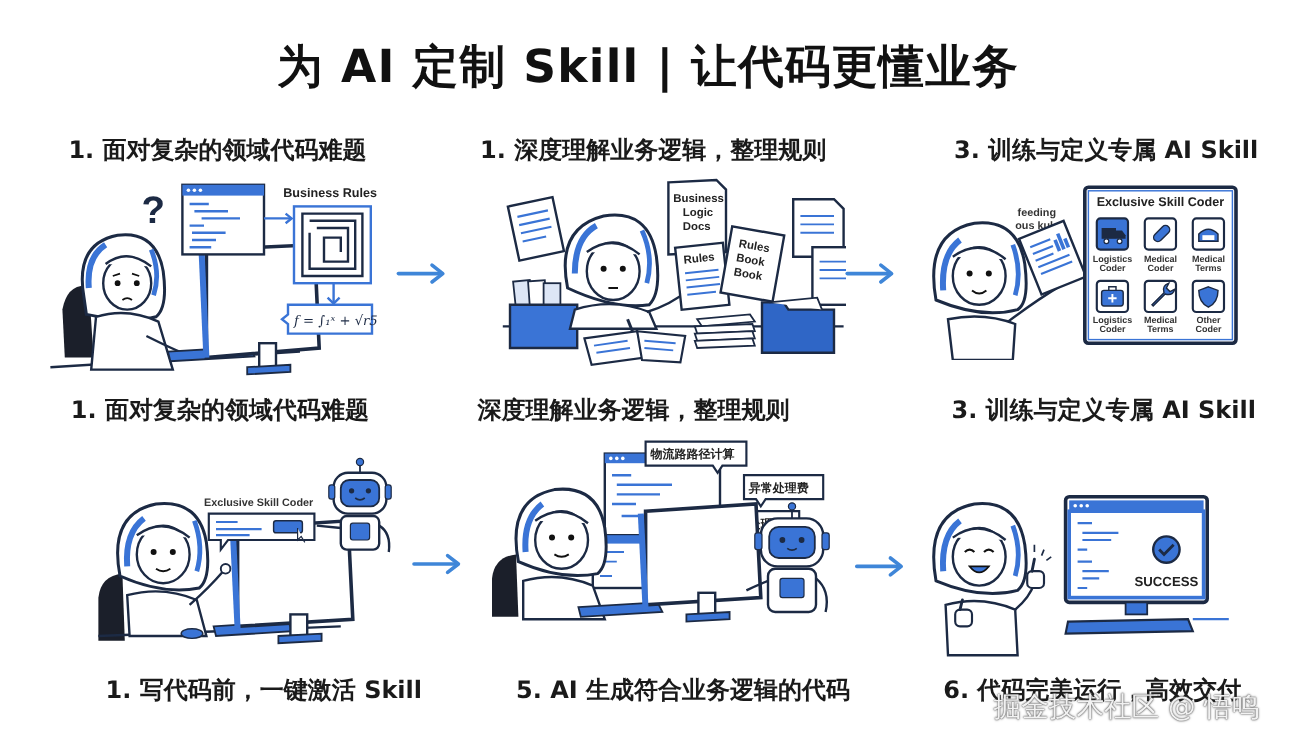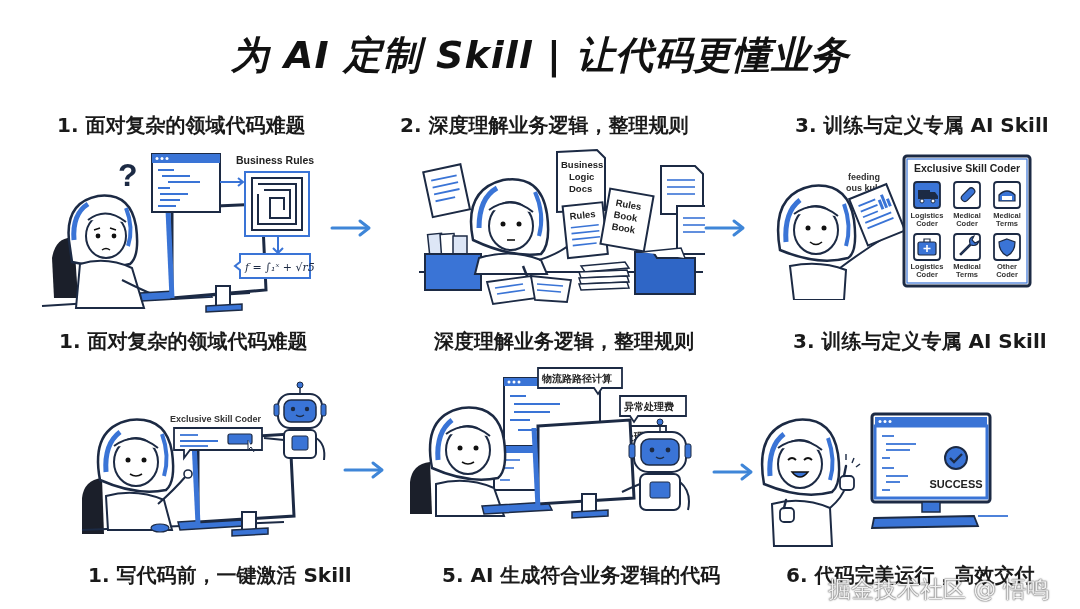--- a/index.html
+++ b/index.html
@@ -1,41 +1,41 @@
 <!DOCTYPE html>
 <html><head>
 <meta charset="utf-8">
 <style>
   * { box-sizing: border-box; margin: 0; padding: 0; }
   html, body { width: 1080px; height: 609px; background: #ffffff; overflow: hidden; }
   body { font-family: "DejaVu Sans", "Liberation Sans", sans-serif; color: #111; position: relative; }
   .title {
     position: absolute; top: 30px; left: 0; width: 1080px; text-align: center;
-    font-size: 38px; font-weight: bold; letter-spacing: 1px; color: #111; font-style: italic;
+    font-size: 38px; font-weight: bold; letter-spacing: 1px; color: #111;
   }
   .step-heading {
     position: absolute; font-size: 20px; font-weight: bold; color: #1a1a1a; white-space: nowrap; margin-left: 10px;
   }
   .scene { position: absolute; }
   .scene svg { display: block; }
   .arrow { position: absolute; }
   .lbl { font-family: "Liberation Sans", sans-serif; font-weight: bold; fill: #222; }
   .lbl-s { font-family: "Liberation Sans", sans-serif; font-weight: bold; fill: #333; }
   .watermark {
     position: absolute; left: 828px; top: 574px; font-size: 23px; color: rgba(255,255,255,0.92);
     text-shadow: 0 0 2px #555, 0 0 1px #333; font-weight: normal; white-space: nowrap;
   }
 </style>
 </head>
 <body>
 
 <div class="title">为 AI 定制 Skill | 让代码更懂业务</div>
 
 <div class="step-heading" style="left:47px; top:112px;">1. 面对复杂的领域代码难题</div>
-<div class="step-heading" style="left:390px; top:112px;">2. 深度理解业务逻辑，整理规则</div>
+<div class="step-heading" style="left:390px; top:112px;">1. 深度理解业务逻辑，整理规则</div>
 <div class="step-heading" style="left:785px; top:112px;">3. 训练与定义专属 AI Skill</div>
 
 <div class="scene" style="left:40px; top:148px;">
   <svg width="290" height="170" viewBox="0 0 290 170">
 
     <path d="M12 110 q4 -22 22 -20 l4 60 l-24 0 z" fill="#1b1f2a"></path>
 
     <line x1="2" y1="158" x2="210" y2="145" stroke="#1c2a44" stroke-width="2"></line>
 
     <path d="M30 100 q-8 -45 28 -52 q32 -4 38 30 q4 30 -6 38 q-20 6 -58 -2 z" fill="#ffffff" stroke="#1c2a44" stroke-width="2.5"></path>
@@ -301,21 +301,21 @@
       <g>
           <path d="M105 85 l8 3 q0 10 -8 14 q-8 -4 -8 -14 z" fill="#3a74d6" stroke="#1c2a44" stroke-width="1.2"></path>
         </g>
       <text x="105" y="115" font-size="7.5" text-anchor="middle" class="lbl-s">Other</text>
       <text x="105" y="123" font-size="7.5" text-anchor="middle" class="lbl-s">Coder</text>
     </g>
   </svg>
 </div>
 
 <div class="step-heading" style="left:49px; top:328px;">1. 面对复杂的领域代码难题</div>
-<div class="step-heading" style="left:424px; top:328px;">深度理解业务逻辑，整理规则</div>
+<div class="step-heading" style="left:388px; top:328px;">深度理解业务逻辑，整理规则</div>
 <div class="step-heading" style="left:783px; top:328px;">3. 训练与定义专属 AI Skill</div>
 
 <div class="scene" style="left:78px; top:380px;">
   <svg width="260" height="170" viewBox="0 0 260 170">
 
     <path d="M4 118 q2 -18 20 -20 l2 56 l-22 0 z" fill="#1b1f2a"></path>
     <line x1="4" y1="150" x2="206" y2="142" stroke="#1c2a44" stroke-width="2"></line>
 
     <path d="M22 100 q-10 -52 30 -60 q36 -4 42 32 q4 30 -6 38 q-30 6 -66 -10 z" fill="#fff" stroke="#1c2a44" stroke-width="2.5"></path>
     <path d="M28 92 q-2 -28 14 -40" fill="none" stroke="#3a74d6" stroke-width="5"></path>
@@ -432,30 +432,30 @@
       <path d="M246 93 q4 3 8 0" fill="none" stroke="#1c2a44" stroke-width="1.4"></path>
       <rect x="219" y="80" width="6" height="14" rx="2" fill="#3a74d6" stroke="#1c2a44"></rect>
       <rect x="275" y="80" width="6" height="14" rx="2" fill="#3a74d6" stroke="#1c2a44"></rect>
       <rect x="230" y="110" width="40" height="36" rx="6" fill="#fff" stroke="#1c2a44" stroke-width="2"></rect>
       <rect x="240" y="118" width="20" height="16" rx="2" fill="#3a74d6" stroke="#1c2a44"></rect>
       <path d="M230 120 q-10 4 -18 8" fill="none" stroke="#1c2a44" stroke-width="2"></path>
       <path d="M270 118 q12 10 8 28" fill="none" stroke="#1c2a44" stroke-width="2"></path>
     </g>
   </svg>
 </div>
-<div class="step-heading" style="left:432px; top:562px;">5. AI 生成符合业务逻辑的代码</div>
+<div class="step-heading" style="left:420px; top:562px;">5. AI 生成符合业务逻辑的代码</div>
 
 <div class="arrow" style="left:712px; top:462px;">
   <svg width="44" height="20">
       <path d="M2 10 l36 0" stroke="#3f86d8" stroke-width="3" stroke-linecap="round"></path>
       <path d="M30 3 l9 7 l-9 7" fill="none" stroke="#3f86d8" stroke-width="3" stroke-linecap="round" stroke-linejoin="round"></path>
     </svg>
 </div>
 
-<div class="scene" style="left:760px; top:400px;">
+<div class="scene" style="left:776px; top:400px;">
   <svg width="270" height="150" viewBox="0 0 270 150">
 
     <path d="M4 84 q-10 -56 32 -64 q36 -4 42 34 q4 30 -6 38 q-30 8 -68 -8 z" fill="#fff" stroke="#1c2a44" stroke-width="2.5"></path>
     <path d="M10 76 q-2 -30 14 -42" fill="none" stroke="#3a74d6" stroke-width="5"></path>
     <path d="M70 80 q6 -20 -2 -42" fill="none" stroke="#3a74d6" stroke-width="4"></path>
     <ellipse cx="40" cy="64" rx="22" ry="24" fill="#fff" stroke="#1c2a44" stroke-width="2"></ellipse>
     <path d="M18 48 q22 -16 44 2" fill="#fff" stroke="#1c2a44" stroke-width="2"></path>
     <path d="M28 60 q4 -4 8 0 M44 60 q4 -4 8 0" fill="none" stroke="#111" stroke-width="1.8"></path>
     <path d="M32 72 q8 10 16 0 z" fill="#3a74d6" stroke="#111" stroke-width="1.4"></path>
     <path d="M12 104 q30 -8 58 4 l2 38 l-58 0 z" fill="#fff" stroke="#1c2a44" stroke-width="2"></path>

